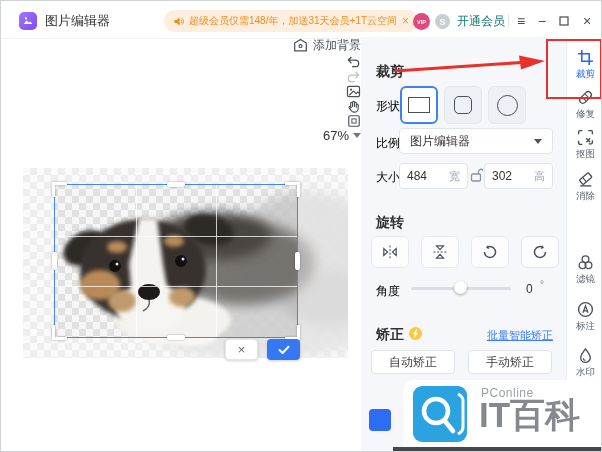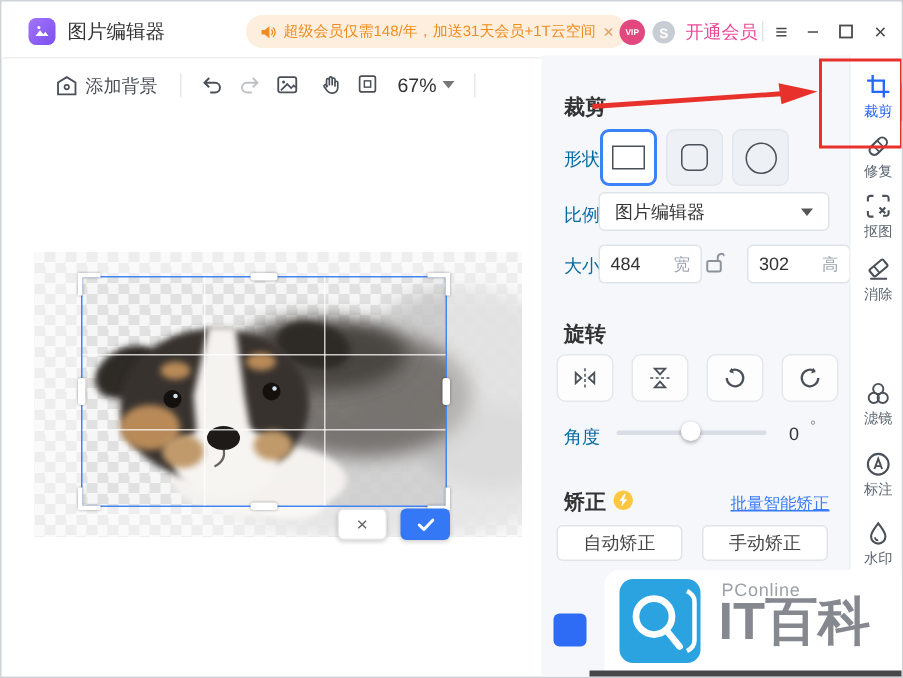--- a/index.html
+++ b/index.html
@@ -8,43 +8,43 @@
   svg{display:block;}
   
   .titlebar{position:absolute;left:0;top:2px;width:602px;height:36px;background:#fff;border-bottom:1px solid #efefef;box-sizing:border-box;}
   .app-icon{position:absolute;left:18px;top:9px;width:18px;height:18px;border-radius:5px;background:linear-gradient(135deg,#a275fb,#7c4ef0);display:flex;align-items:center;justify-content:center;}
   .app-title{position:absolute;left:44px;top:0;line-height:36px;font-size:13px;color:#333;}
   .banner{position:absolute;left:163px;top:7px;height:22px;background:#fdeedd;border-radius:12px;display:flex;align-items:center;padding:0 9px;gap:5px;}
   .banner-text{font-size:10px;color:#f08c1f;white-space:nowrap;}
   .banner-close{font-size:12px;color:#d9a05f;cursor:pointer;}
   .vip-badge{position:absolute;left:412px;top:10px;width:17px;height:17px;border-radius:50%;background:#e0487e;color:#fff;font-size:5.5px;font-weight:bold;display:flex;align-items:center;justify-content:center;}
   .coin-badge{position:absolute;left:434px;top:11px;width:15px;height:15px;border-radius:50%;background:#c8cdd4;color:#fff;font-size:9px;font-weight:bold;display:flex;align-items:center;justify-content:center;}
-  .open-vip{position:absolute;left:456px;top:0;line-height:36px;font-size:12px;color:#ec4899;cursor:pointer;}
+  .open-vip{position:absolute;left:456px;top:0;line-height:36px;font-size:12px;color:#0f766e;cursor:pointer;}
   .tb-div{position:absolute;left:507px;top:11px;width:1px;height:14px;background:#e5e5e5;}
   .win-btn{position:absolute;top:0;width:20px;height:36px;display:flex;align-items:center;justify-content:center;font-size:14px;color:#4a4a4a;cursor:pointer;}
   
-  .toolbar{position:absolute;left:0;top:48px;width:360px;height:28px;display:flex;align-items:flex-start;color:#4a5058;font-size:12px;}
+  .toolbar{position:absolute;left:0;top:36px;width:360px;height:28px;display:flex;align-items:flex-end;color:#4a5058;font-size:12px;flex-direction:column;}
   .tbi{display:flex;align-items:center;gap:5px;cursor:pointer;}
   .sep{width:1px;height:16px;background:#e8e8e8;}
   .zoom-lv{font-size:13px;color:#333;display:flex;align-items:center;gap:4px;cursor:pointer;}
   .caret{width:0;height:0;border-left:4px solid transparent;border-right:4px solid transparent;border-top:5px solid #777;}
   
   .board{position:absolute;left:22px;top:167px;width:325px;height:190px;background:conic-gradient(#e1e1e1 25%,#f6f6f6 0 50%,#e1e1e1 0 75%,#f6f6f6 0);background-size:14px 14px;overflow:hidden;}
   .dim{position:absolute;background:rgba(255,255,255,.45);}
   .cropbox{position:absolute;left:31px;top:16px;width:244px;height:154px;border:1.5px solid #4285f4;box-sizing:border-box;}
   .gl{position:absolute;background:rgba(255,255,255,.75);}
   .hcorner{position:absolute;width:12px;height:12px;filter:drop-shadow(0 0 1px rgba(0,0,0,.35));}
   .hbar{position:absolute;background:#fff;border-radius:2px;box-shadow:0 0 2px rgba(0,0,0,.4);}
   .crop-btn{position:absolute;width:33px;height:21px;border-radius:4px;display:flex;align-items:center;justify-content:center;cursor:pointer;box-shadow:0 1px 3px rgba(0,0,0,.18);}
   .crop-cancel{left:224px;top:338px;background:#fff;color:#666;font-size:13px;border:1px solid #e6e6e6;box-sizing:border-box;}
   .crop-ok{left:266px;top:338px;background:#3478f6;}
   
   .panel{position:absolute;left:360px;top:36px;width:205px;height:416px;background:#f5f7fa;}
   .p-title{position:absolute;left:15px;font-size:14px;font-weight:bold;color:#333;}
-  .p-label{position:absolute;left:15px;font-size:12px;color:#0369a1;}
+  .p-label{position:absolute;left:15px;font-size:12px;color:#000000;}
   .shape-btn{position:absolute;top:49px;width:38px;height:38px;border-radius:6px;background:#edf0f4;border:1px solid #e3e7ed;box-sizing:border-box;display:flex;align-items:center;justify-content:center;cursor:pointer;}
   .shape-btn.sel{background:#fff;border:2px solid #3b82f6;}
   .sh-rect{width:20px;height:14px;border:1.5px solid #4a5058;}
   .sh-round{width:16px;height:16px;border:1.5px solid #4a5058;border-radius:5px;}
   .sh-circle{width:19px;height:19px;border:1.5px solid #4a5058;border-radius:50%;}
   .select{position:absolute;left:38px;top:91px;width:154px;height:26px;background:#fff;border:1px solid #dfe3ea;border-radius:4px;box-sizing:border-box;display:flex;align-items:center;justify-content:space-between;padding:0 10px;cursor:pointer;}
   .select span{font-size:12px;color:#333;}
   .num-field{position:absolute;top:126px;width:69px;height:26px;background:#fff;border:1px solid #dfe3ea;border-radius:4px;box-sizing:border-box;display:flex;align-items:center;justify-content:space-between;padding:0 7px;}
   .num-field input{border:none;outline:none;width:30px;font-size:12px;color:#333;background:transparent;padding:0;font-family:inherit;}
   .num-field .suffix{font-size:11px;color:#9aa2ad;}
@@ -241,21 +241,21 @@
 
     <div class="p-label" style="top:132px;">大小</div>
     <div class="num-field" style="left:38px;">
       <input value="484" style="">
       <span class="suffix">宽</span>
     </div>
     <svg class="abs" style="left:109px;top:130px;" width="13" height="16" viewBox="0 0 13 16">
         <rect x="1.5" y="7" width="9" height="7" rx="1.2" fill="none" stroke="#8a929c" stroke-width="1.3"></rect>
         <path d="M8.5 7 V4.6 a2.4 2.4 0 0 1 4.6-.9" fill="none" stroke="#8a929c" stroke-width="1.3"></path>
       </svg>
-    <div class="num-field" style="left:137px;">
+    <div class="num-field" style="left:123px;">
       <input value="302" style="">
       <span class="suffix">高</span>
     </div>
 
     <div class="p-title" style="top:177px;">旋转</div>
     <div class="rot-btn" style="left:10px;">
       <svg width="16" height="16" viewBox="0 0 16 16">
           <path d="M1.8 4.5 v7 L5.6 8 Z M14.2 4.5 v7 L10.4 8 Z" fill="none" stroke="#4a5058" stroke-width="1.2"></path>
           <line x1="8" y1="1.5" x2="8" y2="14.5" stroke="#4a5058" stroke-width="1" stroke-dasharray="2 1.6"></line>
         </svg>

